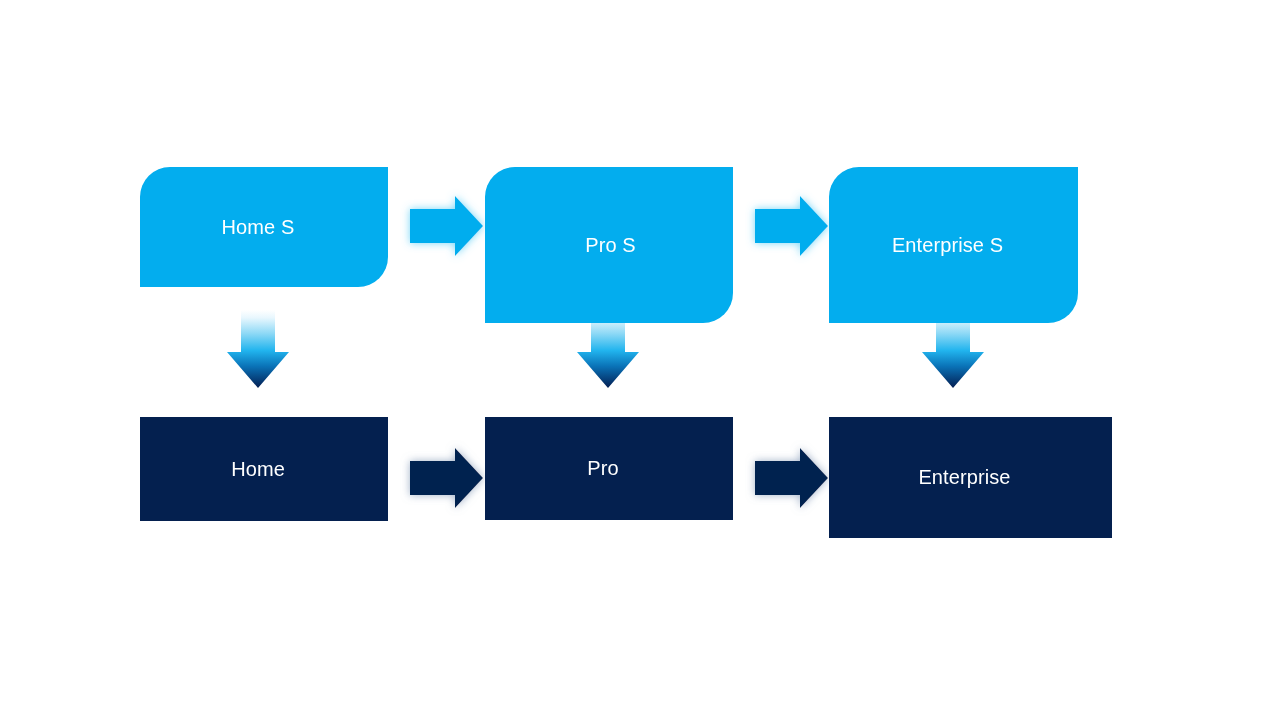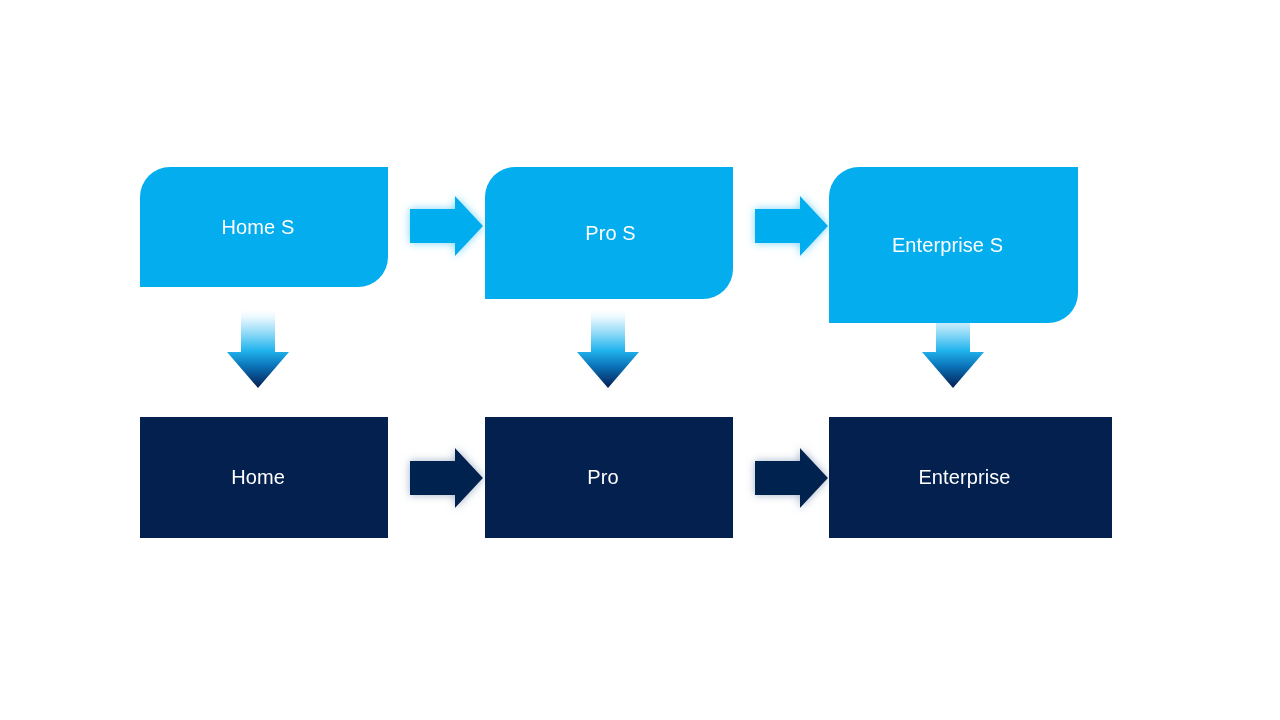--- a/index.html
+++ b/index.html
@@ -122,33 +122,33 @@
   <div class="arrow-hit" style="left:408px;top:446px;width:78px;height:64px;"></div>
   <div class="arrow-hit" style="left:753px;top:446px;width:78px;height:64px;"></div>
   <div class="arrow-hit" style="left:225px;top:308px;width:66px;height:82px;"></div>
   <div class="arrow-hit" style="left:575px;top:308px;width:66px;height:82px;"></div>
   <div class="arrow-hit" style="left:920px;top:308px;width:66px;height:82px;"></div>
 
   <div class="node top" style="left:140px;top:167px;width:248px;height:120px;">
     <span class="node-label">Home S</span>
   </div>
 
-  <div class="node top" style="left:485px;top:167px;width:248px;height:132px;padding-left:15px;">
+  <div class="node top" style="left:485px;top:167px;width:248px;height:156px;padding-left:15px;">
     <span class="node-label">Pro S</span>
   </div>
 
   <div class="node top" style="left:829px;top:167px;width:249px;height:156px;">
     <span class="node-label">Enterprise S</span>
   </div>
 
-  <div class="node bottom" style="left:140px;top:417px;width:248px;height:121px;">
+  <div class="node bottom" style="left:140px;top:417px;width:248px;height:104px;">
     <span class="node-label">Home</span>
   </div>
 
-  <div class="node bottom" style="left:485px;top:417px;width:248px;height:121px;">
+  <div class="node bottom" style="left:485px;top:417px;width:248px;height:103px;">
     <span class="node-label">Pro</span>
   </div>
 
   <div class="node bottom" style="left:829px;top:417px;width:283px;height:121px;">
     <span class="node-label">Enterprise</span>
   </div>
 
 </div>
 
 </body></html>

